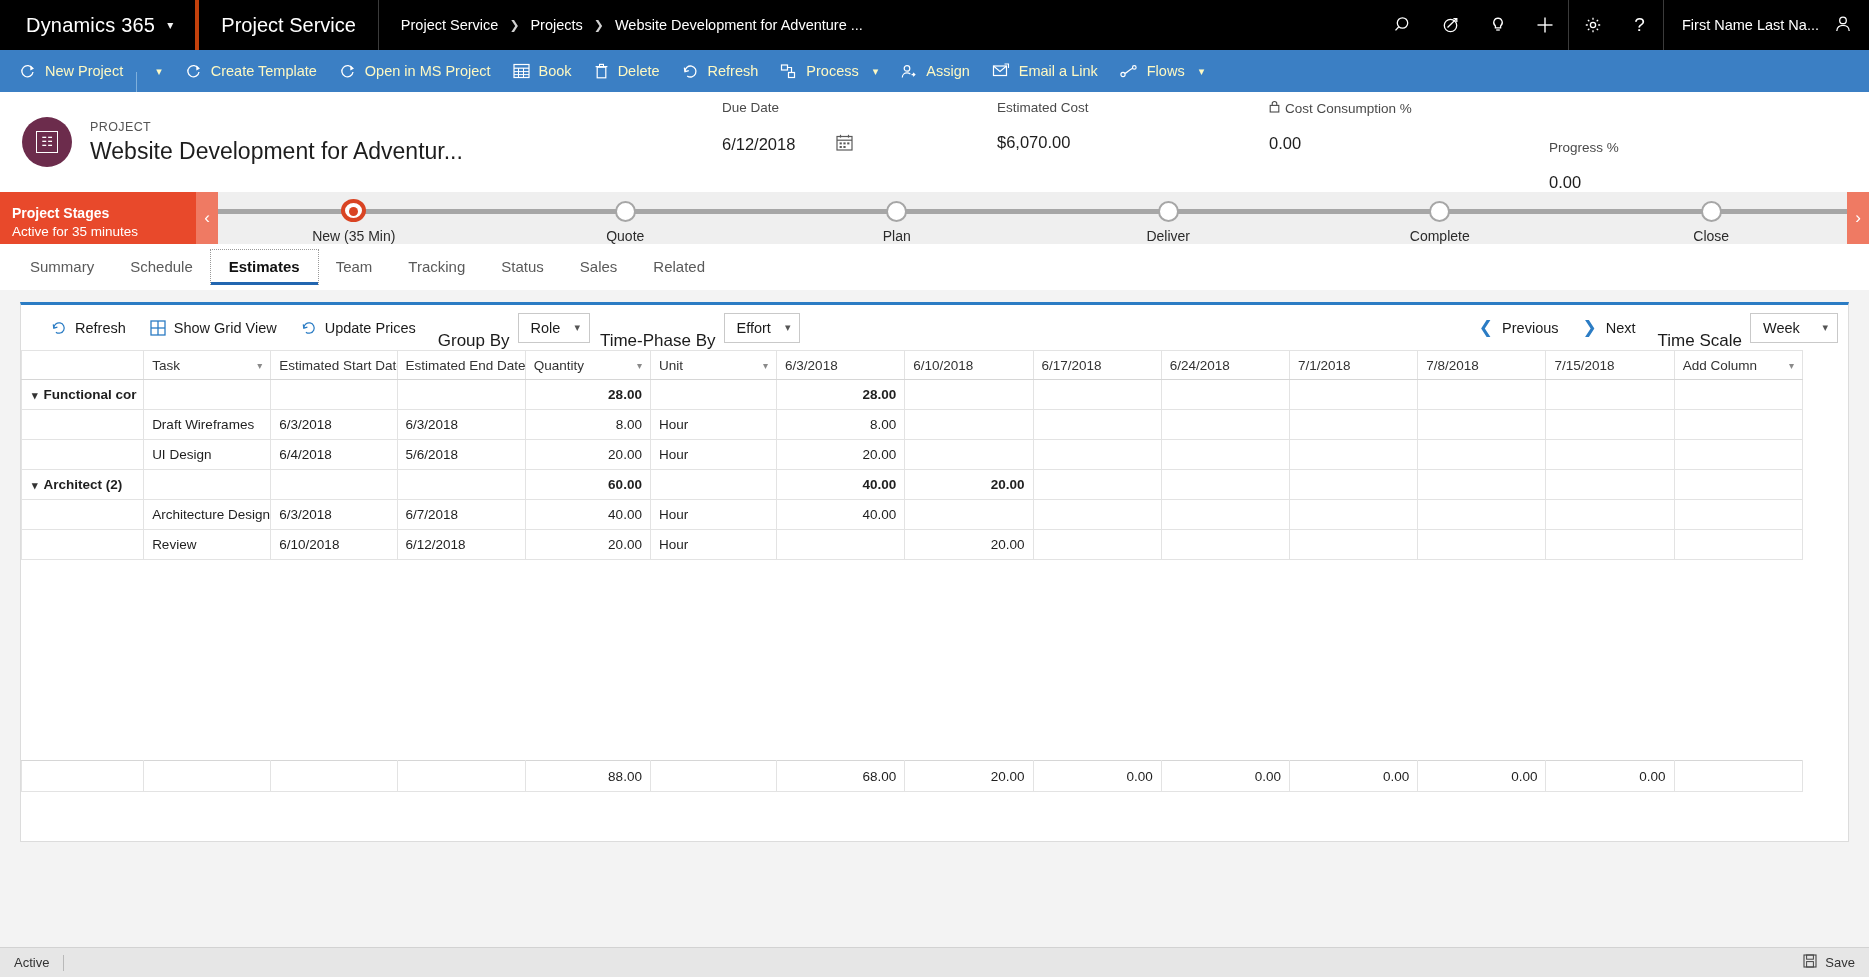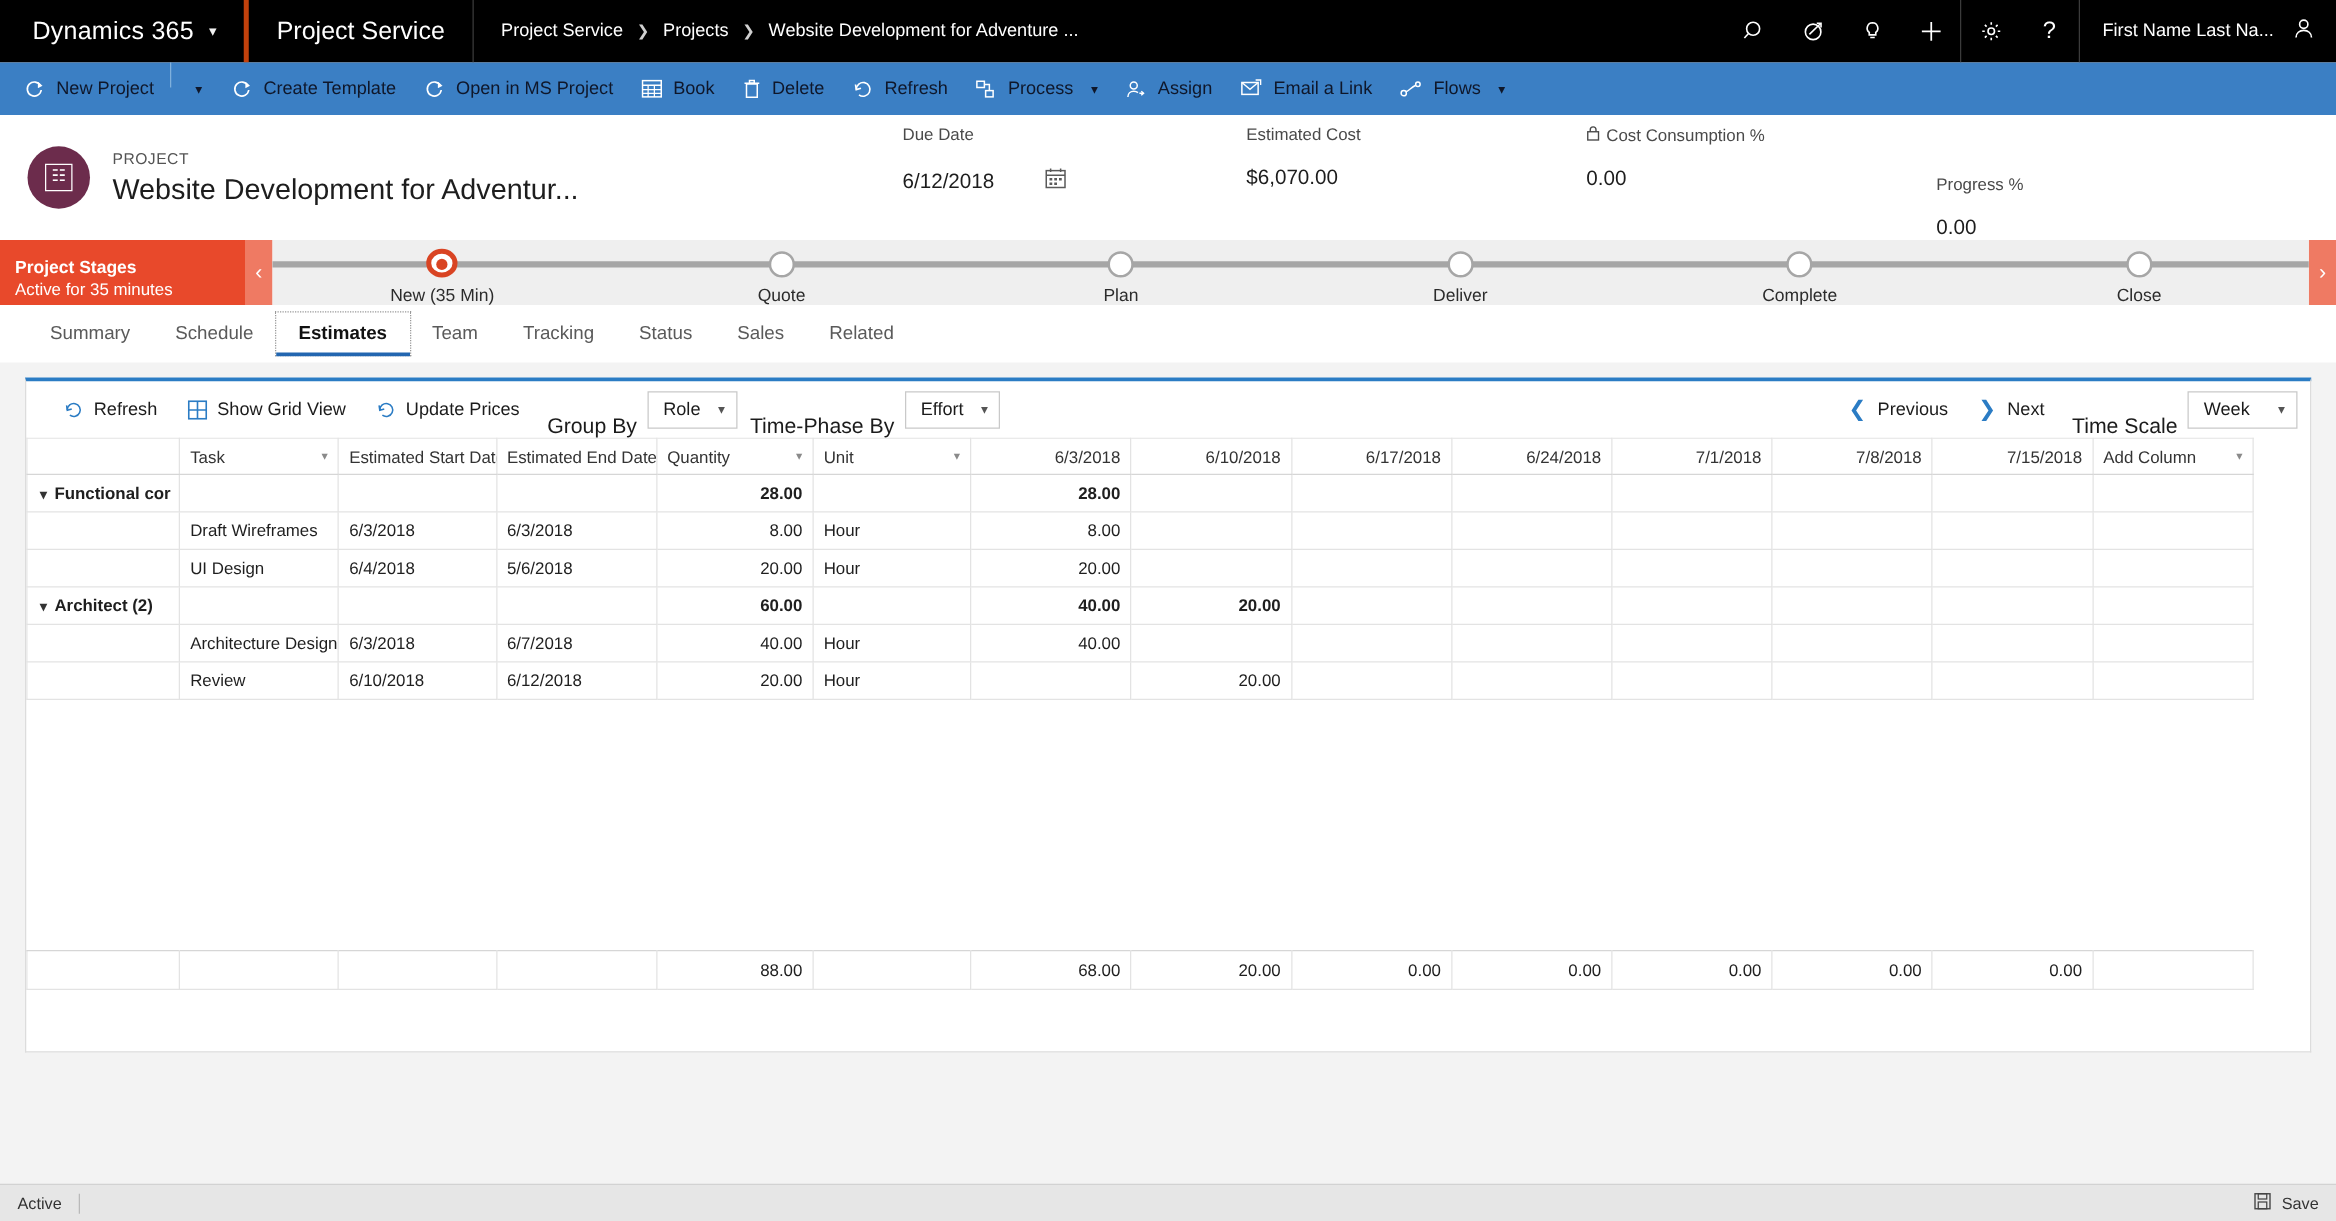--- a/index.html
+++ b/index.html
@@ -33,22 +33,22 @@
   .ticons { gap: 0px; }
   .ticon {
     width: 47px; height: 50px; display: flex; align-items: center; justify-content: center;
   }
   .ticon svg { display: block; }
   .divline { width: 1px; height: 50px; background: #3b3b3b; }
   .userbox { padding: 0 16px 0 18px; gap: 14px; font-size: 14.5px; }
 
   
   .cmdbar {
-    height: 42px; background: #3b7fc4; color: #0f172a;
-    display: flex; align-items: flex-start; flex: 0 0 42px;
+    height: 42px; background: #3b7fc4; color: #fef9c3;
+    display: flex; align-items: flex-end; flex: 0 0 42px;
     font-size: 14.5px; padding-left: 8px;
   }
   .cmd { display: flex; align-items: center; height: 42px; padding: 0 11px; gap: 9px; white-space: nowrap; }
   .cmd svg { display: block; }
   .cmd .lbl { font-size: 14.5px; }
   .cmd .caret { font-size: 11px; margin-left: 5px; }
   .cmdsep { width: 1px; height: 20px; background: #7fb0dc; margin: 0 2px; }
 
   
   .rechead {
@@ -102,21 +102,21 @@
     width: 25px; height: 25px; border: 4px solid #d94423; margin-top: 7px;
   }
   .stage.active .dot::after {
     content: ''; position: absolute; left: 4px; top: 4px; width: 9px; height: 9px;
     border-radius: 50%; background: #d94423;
   }
   .stage .slabel { font-size: 14px; color: #2b2b2b; margin-top: 6px; white-space: nowrap; }
 
   
   .tabs {
-    flex: 0 0 46px; display: flex; align-items: center; padding-left: 22px; gap: 0px;
+    flex: 0 0 46px; display: flex; align-items: center; padding-left: 12px; gap: 0px;
     background: #ffffff;
   }
   .tab { font-size: 15px; color: #5a5a5a; padding: 8px 18px 9px 18px; position: relative; white-space: nowrap; }
   .tab.selected { color: #111111; font-weight: bold; outline: 1px dotted #999; }
   .tab.selected::after {
     content: ''; position: absolute; left: 0; right: 0; bottom: -1px; height: 3px; background: #2266b0;
   }
 
   
   .body { flex: 1 1 auto; background: #f3f3f3; padding: 12px 20px 0 20px; }
@@ -139,21 +139,21 @@
   .navbtn .arrow { color: #2b7cc4; font-size: 17px; }
 
   
   table.grid { border-collapse: collapse; table-layout: fixed; width: 1782px; margin-left: 0px; }
   table.grid th, table.grid td {
     border: 1px solid #e3e3e3; height: 30px; padding: 0 8px;
     font-size: 13.5px; color: #1f1f1f; overflow: hidden; white-space: nowrap;
     text-overflow: clip;
   }
   table.grid th {
-    font-weight: normal; color: #333333; text-align: right; background: #ffffff;
+    font-weight: normal; color: #333333; text-align: left; background: #ffffff;
     border-bottom: 1px solid #d6d6d6; height: 29px;
   }
   th .thin { display: flex; align-items: center; justify-content: space-between; gap: 4px; }
   th .sortc { font-size: 10px; color: #8a8a8a; }
   .c-grip { width: 120px; }
   .c-task { width: 125px; }
   .c-sd { width: 124px; }
   .c-ed { width: 126px; }
   .c-qty { width: 123px; }
   .c-unit { width: 124px; }

